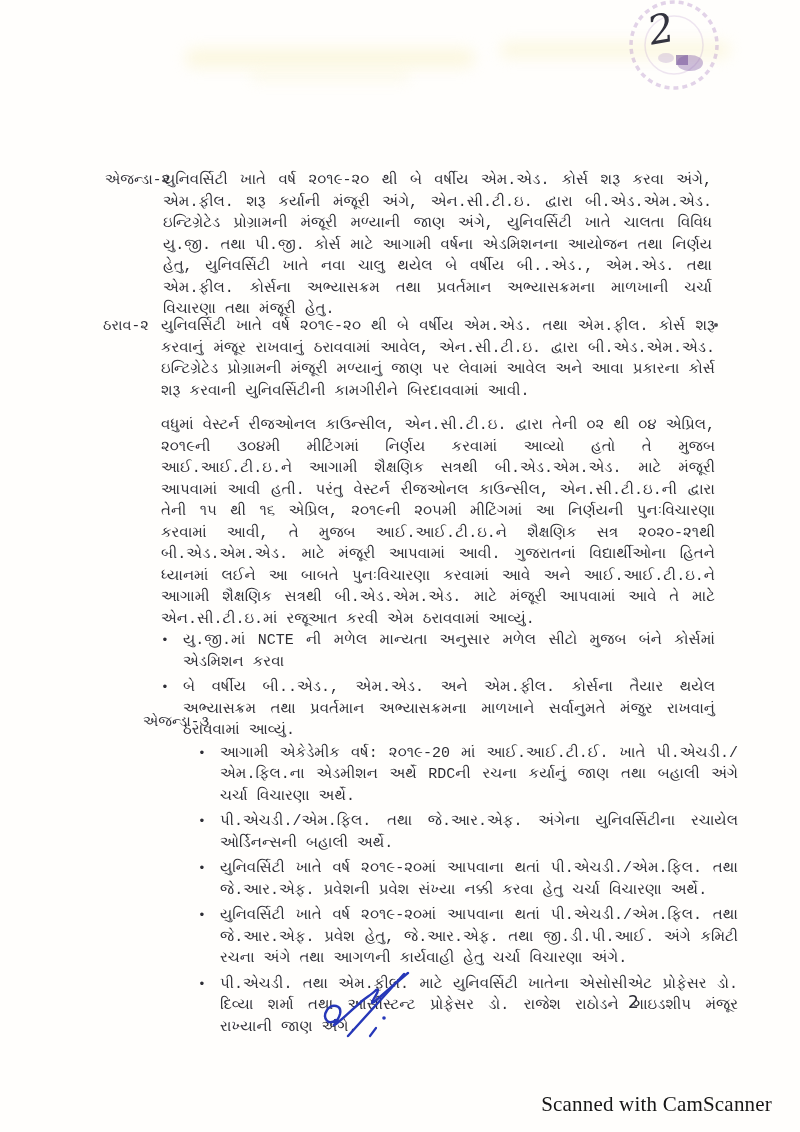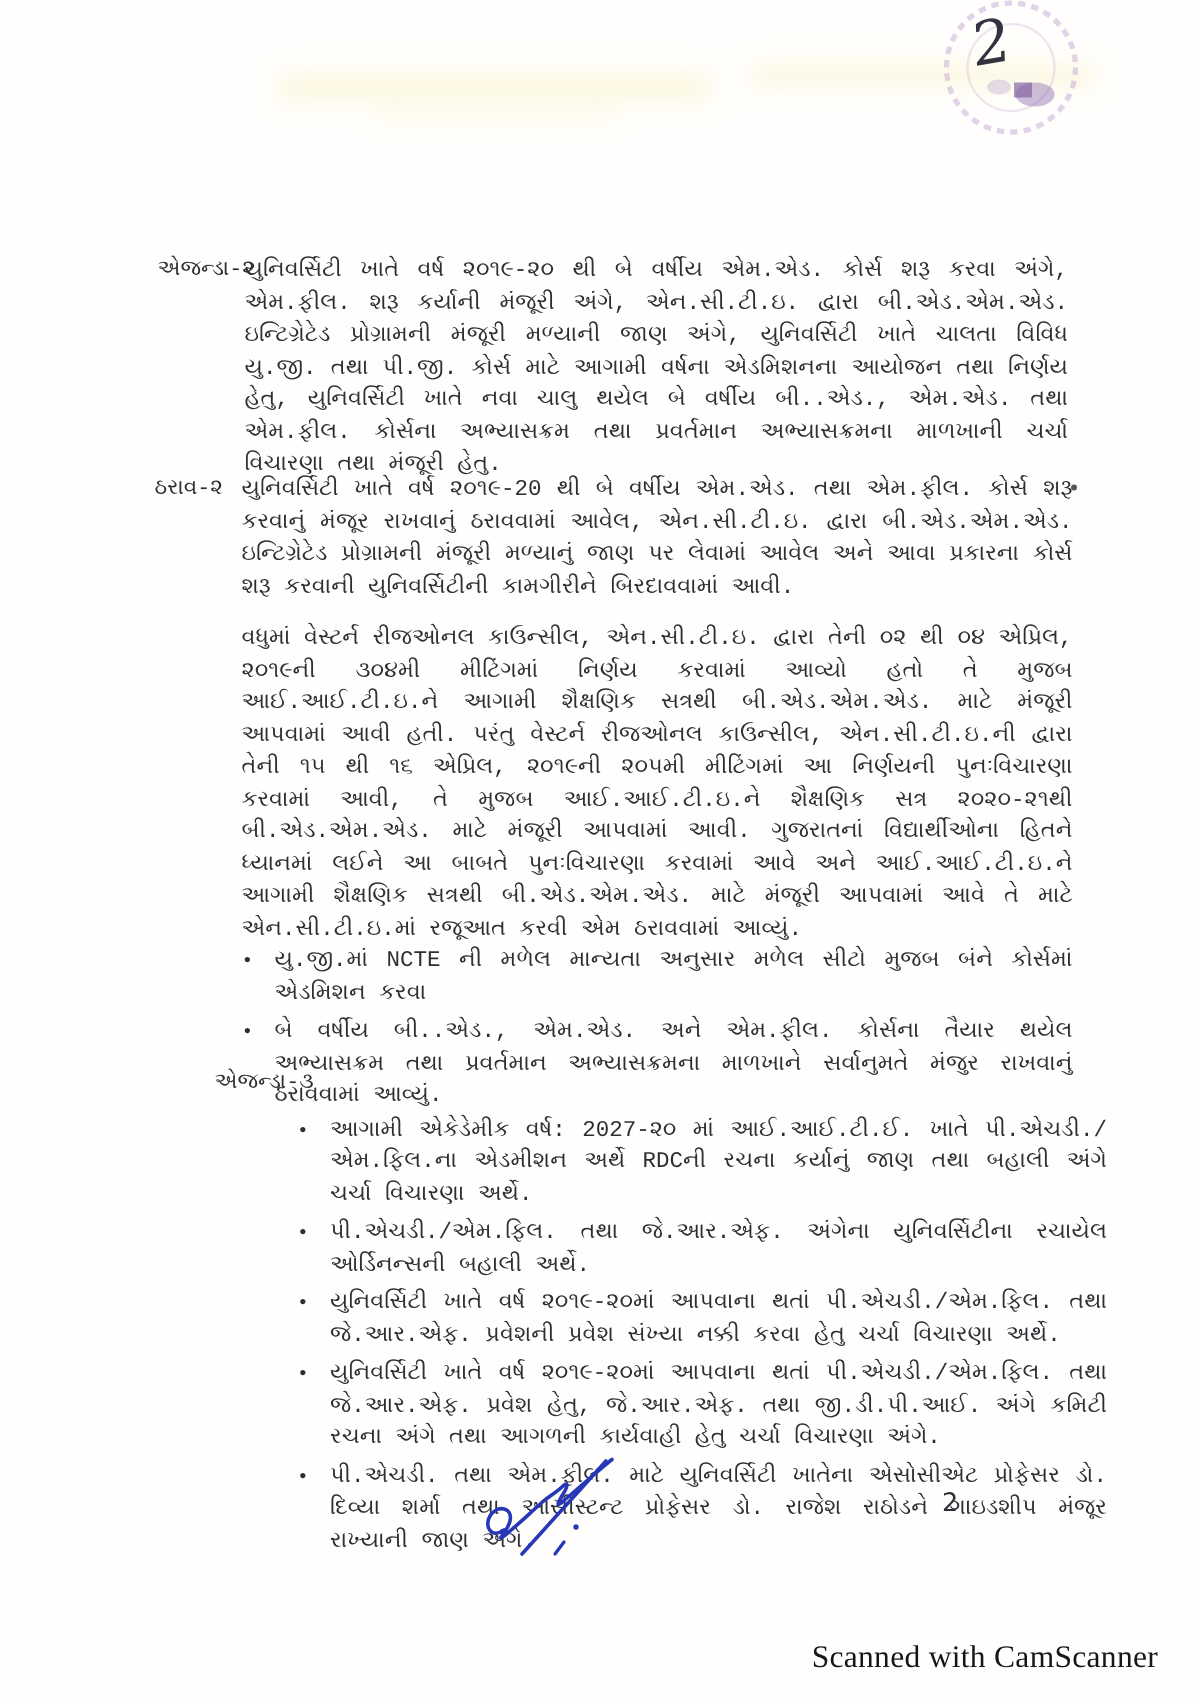--- a/index.html
+++ b/index.html
@@ -77,41 +77,41 @@
   <div class="stamp-number">2</div>
 
   <div class="sec agenda2 grid">
     <div class="label">એજન્ડા-૨</div>
     <div class="para">યુનિવર્સિટી ખાતે વર્ષ ૨૦૧૯-૨૦ થી બે વર્ષીય એમ.એડ. કોર્સ શરૂ કરવા અંગે, એમ.ફીલ. શરૂ કર્યાની મંજૂરી અંગે, એન.સી.ટી.ઇ. દ્વારા બી.એડ.એમ.એડ. ઇન્ટિગ્રેટેડ પ્રોગ્રામની મંજૂરી મળ્યાની જાણ અંગે, યુનિવર્સિટી ખાતે ચાલતા વિવિધ યુ.જી. તથા પી.જી. કોર્સ માટે આગામી વર્ષના એડમિશનના આયોજન તથા નિર્ણય હેતુ, યુનિવર્સિટી ખાતે નવા ચાલુ થયેલ બે વર્ષીય બી..એડ., એમ.એડ. તથા એમ.ફીલ. કોર્સના અભ્યાસક્રમ તથા પ્રવર્તમાન અભ્યાસક્રમના માળખાની ચર્ચા વિચારણા તથા મંજૂરી હેતુ.</div>
   </div>
 
   <div class="sec tharav2 grid">
     <div class="label">ઠરાવ-૨</div>
     <div>
-      <div class="para">યુનિવર્સિટી ખાતે વર્ષ ૨૦૧૯-20 થી બે વર્ષીય એમ.એડ. તથા એમ.ફીલ. કોર્સ શરૂ કરવાનું મંજૂર રાખવાનું ઠરાવવામાં આવેલ, એન.સી.ટી.ઇ. દ્વારા બી.એડ.એમ.એડ. ઇન્ટિગ્રેટેડ પ્રોગ્રામની મંજૂરી મળ્યાનું જાણ પર લેવામાં આવેલ અને આવા પ્રકારના કોર્સ શરૂ કરવાની યુનિવર્સિટીની કામગીરીને બિરદાવવામાં આવી.</div>
+      <div class="para">યુનિવર્સિટી ખાતે વર્ષ ૨૦૧૯-૨૦ થી બે વર્ષીય એમ.એડ. તથા એમ.ફીલ. કોર્સ શરૂ કરવાનું મંજૂર રાખવાનું ઠરાવવામાં આવેલ, એન.સી.ટી.ઇ. દ્વારા બી.એડ.એમ.એડ. ઇન્ટિગ્રેટેડ પ્રોગ્રામની મંજૂરી મળ્યાનું જાણ પર લેવામાં આવેલ અને આવા પ્રકારના કોર્સ શરૂ કરવાની યુનિવર્સિટીની કામગીરીને બિરદાવવામાં આવી.</div>
       <div class="para">વધુમાં વેસ્ટર્ન રીજઓનલ કાઉન્સીલ, એન.સી.ટી.ઇ. દ્વારા તેની ૦૨ થી ૦૪ એપ્રિલ, ૨૦૧૯ની ૩૦૪મી મીટિંગમાં નિર્ણય કરવામાં આવ્યો હતો તે મુજબ આઈ.આઈ.ટી.ઇ.ને આગામી શૈક્ષણિક સત્રથી બી.એડ.એમ.એડ. માટે મંજૂરી આપવામાં આવી હતી. પરંતુ વેસ્ટર્ન રીજઓનલ કાઉન્સીલ, એન.સી.ટી.ઇ.ની દ્વારા તેની ૧૫ થી ૧૬ એપ્રિલ, ૨૦૧૯ની ૨૦૫મી મીટિંગમાં આ નિર્ણયની પુનઃવિચારણા કરવામાં આવી, તે મુજબ આઈ.આઈ.ટી.ઇ.ને શૈક્ષણિક સત્ર ૨૦૨૦-૨૧થી બી.એડ.એમ.એડ. માટે મંજૂરી આપવામાં આવી. ગુજરાતનાં વિદ્યાર્થીઓના હિતને ધ્યાનમાં લઈને આ બાબતે પુનઃવિચારણા કરવામાં આવે અને આઈ.આઈ.ટી.ઇ.ને આગામી શૈક્ષણિક સત્રથી બી.એડ.એમ.એડ. માટે મંજૂરી આપવામાં આવે તે માટે એન.સી.ટી.ઇ.માં રજૂઆત કરવી એમ ઠરાવવામાં આવ્યું.</div>
       <ul class="blist">
         <li class="bullet-item">
           <span class="dot">•</span>
           <span class="btext">યુ.જી.માં NCTE ની મળેલ માન્યતા અનુસાર મળેલ સીટો મુજબ બંને કોર્સમાં એડમિશન કરવા</span>
         </li>
         <li class="bullet-item">
           <span class="dot">•</span>
           <span class="btext">બે વર્ષીય બી..એડ., એમ.એડ. અને એમ.ફીલ. કોર્સના તૈયાર થયેલ અભ્યાસક્રમ તથા પ્રવર્તમાન અભ્યાસક્રમના માળખાને સર્વાનુમતે મંજુર રાખવાનું ઠરાવવામાં આવ્યું.</span>
         </li>
       </ul>
     </div>
   </div>
 
   <div class="sec agenda3">
     <div class="label">એજન્ડા-૩</div>
     <ul class="blist">
       <li class="bullet-item">
         <span class="dot">•</span>
-        <span class="btext">આગામી એકેડેમીક વર્ષ: 2027-૨૦ માં આઈ.આઈ.ટી.ઈ. ખાતે પી.એચડી./એમ.ફિલ.ના એડમીશન અર્થે RDCની રચના કર્યાનું જાણ તથા બહાલી અંગે ચર્ચા વિચારણા અર્થે.</span>
+        <span class="btext">આગામી એકેડેમીક વર્ષ: ૨૦૧૯-20 માં આઈ.આઈ.ટી.ઈ. ખાતે પી.એચડી./એમ.ફિલ.ના એડમીશન અર્થે RDCની રચના કર્યાનું જાણ તથા બહાલી અંગે ચર્ચા વિચારણા અર્થે.</span>
       </li>
       <li class="bullet-item">
         <span class="dot">•</span>
         <span class="btext">પી.એચડી./એમ.ફિલ. તથા જે.આર.એફ. અંગેના યુનિવર્સિટીના રચાયેલ ઓર્ડિનન્સની બહાલી અર્થે.</span>
       </li>
       <li class="bullet-item">
         <span class="dot">•</span>
         <span class="btext">યુનિવર્સિટી ખાતે વર્ષ ૨૦૧૯-૨૦માં આપવાના થતાં પી.એચડી./એમ.ફિલ. તથા જે.આર.એફ. પ્રવેશની પ્રવેશ સંખ્યા નક્કી કરવા હેતુ ચર્ચા વિચારણા અર્થે.</span>
       </li>
       <li class="bullet-item">

